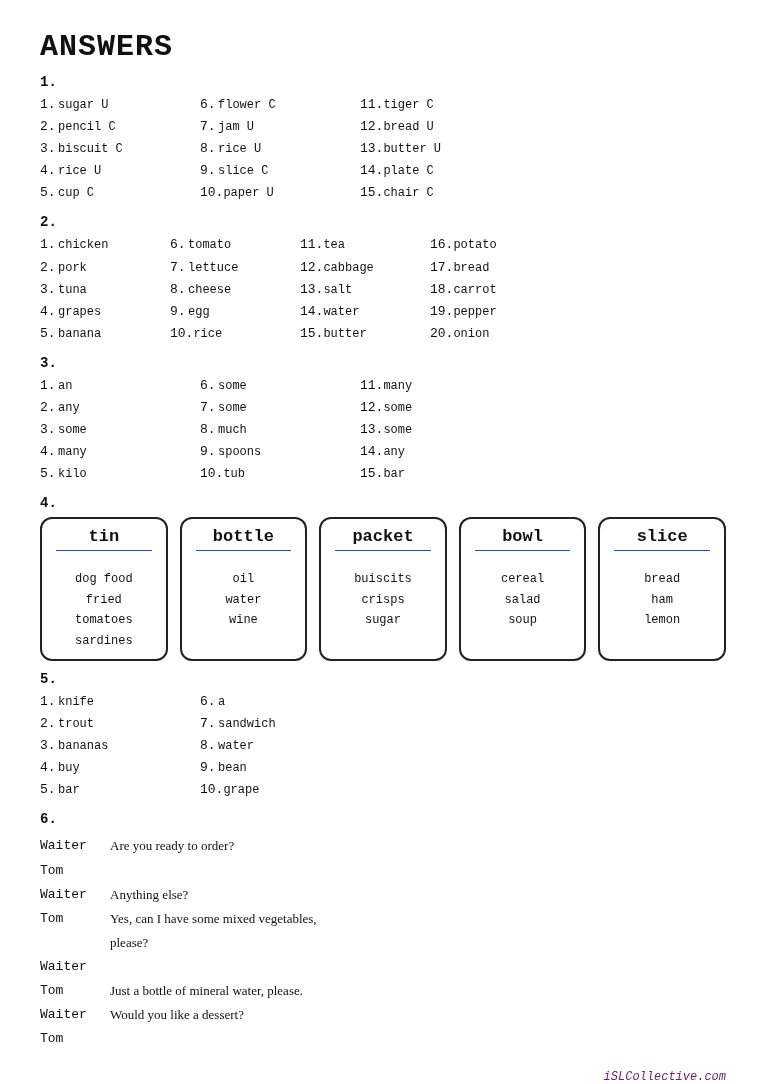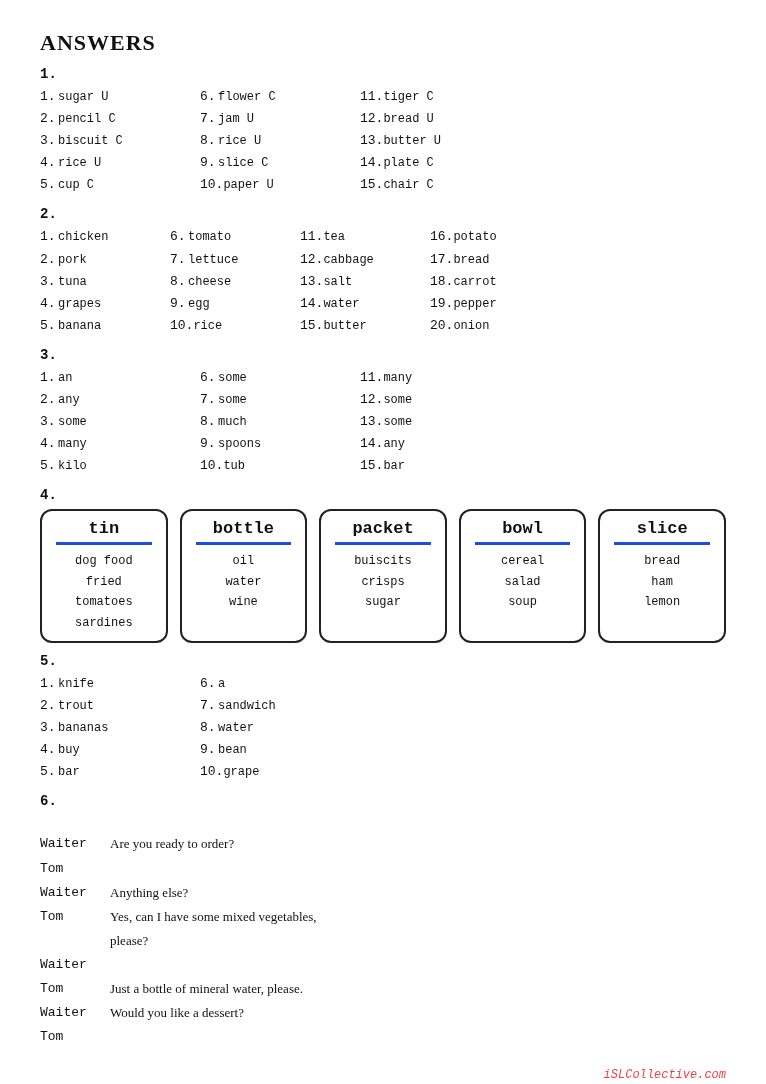--- a/index.html
+++ b/index.html
@@ -6,22 +6,22 @@
     body {
       background: #fff;
       font-family: 'Courier New', Courier, monospace;
       font-size: 13px;
       color: #111;
       width: 766px;
       min-height: 1084px;
       padding: 30px 40px 20px 40px;
     }
     h1.title {
-      font-family: Liberation Serif, serif;
-      font-size: 22px;
+      font-family: Liberation Mono, monospace;
+      font-size: 30px;
       font-weight: bold;
       text-transform: uppercase;
       margin-bottom: 10px;
       letter-spacing: 1px;
     }
     .section-label {
       font-weight: bold;
       font-size: 14px;
       margin-top: 10px;
       margin-bottom: 4px;
@@ -62,59 +62,59 @@
       border: 2px solid #222;
       border-radius: 12px;
       padding: 8px 14px;
       text-align: center;
       min-width: 100px;
       flex: 1;
     }
     .box-title {
       font-size: 17px;
       font-weight: bold;
-      margin-bottom: 6px;
-      border-bottom: 3px solid #1d4ed8;
+      margin-bottom: 18px;
+      border-bottom: 1px solid #1d4ed8;
       padding-bottom: 4px;
     }
     .box-item {
       font-size: 12px;
       line-height: 1.7;
     }
     
     .two-col {
       display: flex;
       gap: 0;
       margin-bottom: 4px;
     }
     .two-col .col {
       min-width: 160px;
     }
     
     .dialogue {
-      margin-top: 24px;
+      margin-top: 8px;
     }
     .dialogue-row {
       display: flex;
       margin-bottom: 2px;
       line-height: 1.7;
     }
     .speaker {
       min-width: 70px;
       font-size: 13px;
     }
     .speech {
       font-size: 13px;
       flex: 1;
       font-family: Liberation Serif, serif;
     }
     .footer {
       text-align: right;
       font-size: 12px;
-      color: #ef4444;
+      color: #701a75;
       margin-top: 20px;
       font-style: italic;
     }
   </style>
 </head>
 <body>
 
 <h1 class="title">ANSWERS</h1>
 
 <div class="section-label">1.</div>

